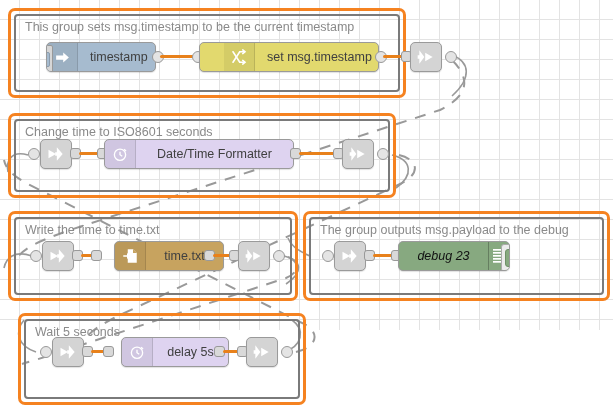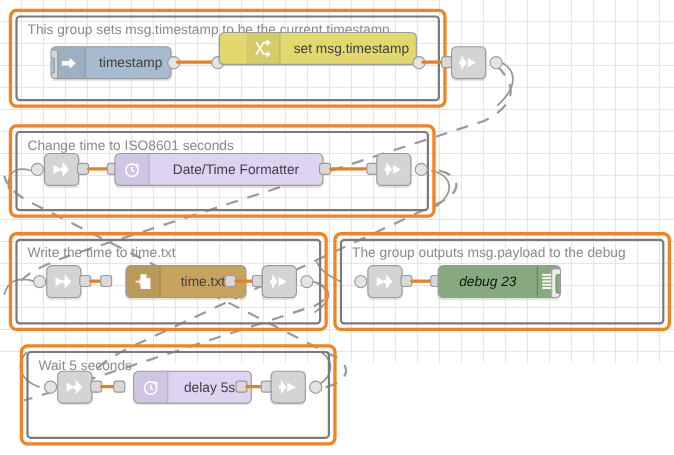--- a/index.html
+++ b/index.html
@@ -150,21 +150,21 @@
           <path fill="#fff" d="M3 9h10V5l8 7-8 7v-4H3z"></path>
           <path fill="#fff" d="M3 9h9v2H3zM3 13h9v2H3z" opacity="0"></path>
         </svg>
     </div>
     <div class="node-label">timestamp</div>
   </div>
   <div class="port round" style="left:152px;top:51px;"></div>
   <div class="wire" style="left:160px;top:55px;width:36px;"></div>
   <div class="port round" style="left:192px;top:51px;"></div>
 
-  <div class="node change" style="left:199px;top:29px;width:180px;padding-left:24px;">
+  <div class="node change" style="left:199px;top:42px;width:180px;padding-left:24px;">
     <div class="icon-box">
       <svg width="18" height="18" viewBox="0 0 24 24" fill="none" stroke="#fff" stroke-width="2.1" stroke-linecap="round">
         <path d="M4 5 L13 19"></path>
           <path d="M4 19 L13 5"></path>
           <path d="M13 5 L19 5"></path>
           <path d="M13 19 L19 19"></path>
         <path d="M17 2.6 L20 5 L17 7.4"></path>
           <path d="M17 16.6 L20 19 L17 21.4"></path>
       </svg>
     </div>

